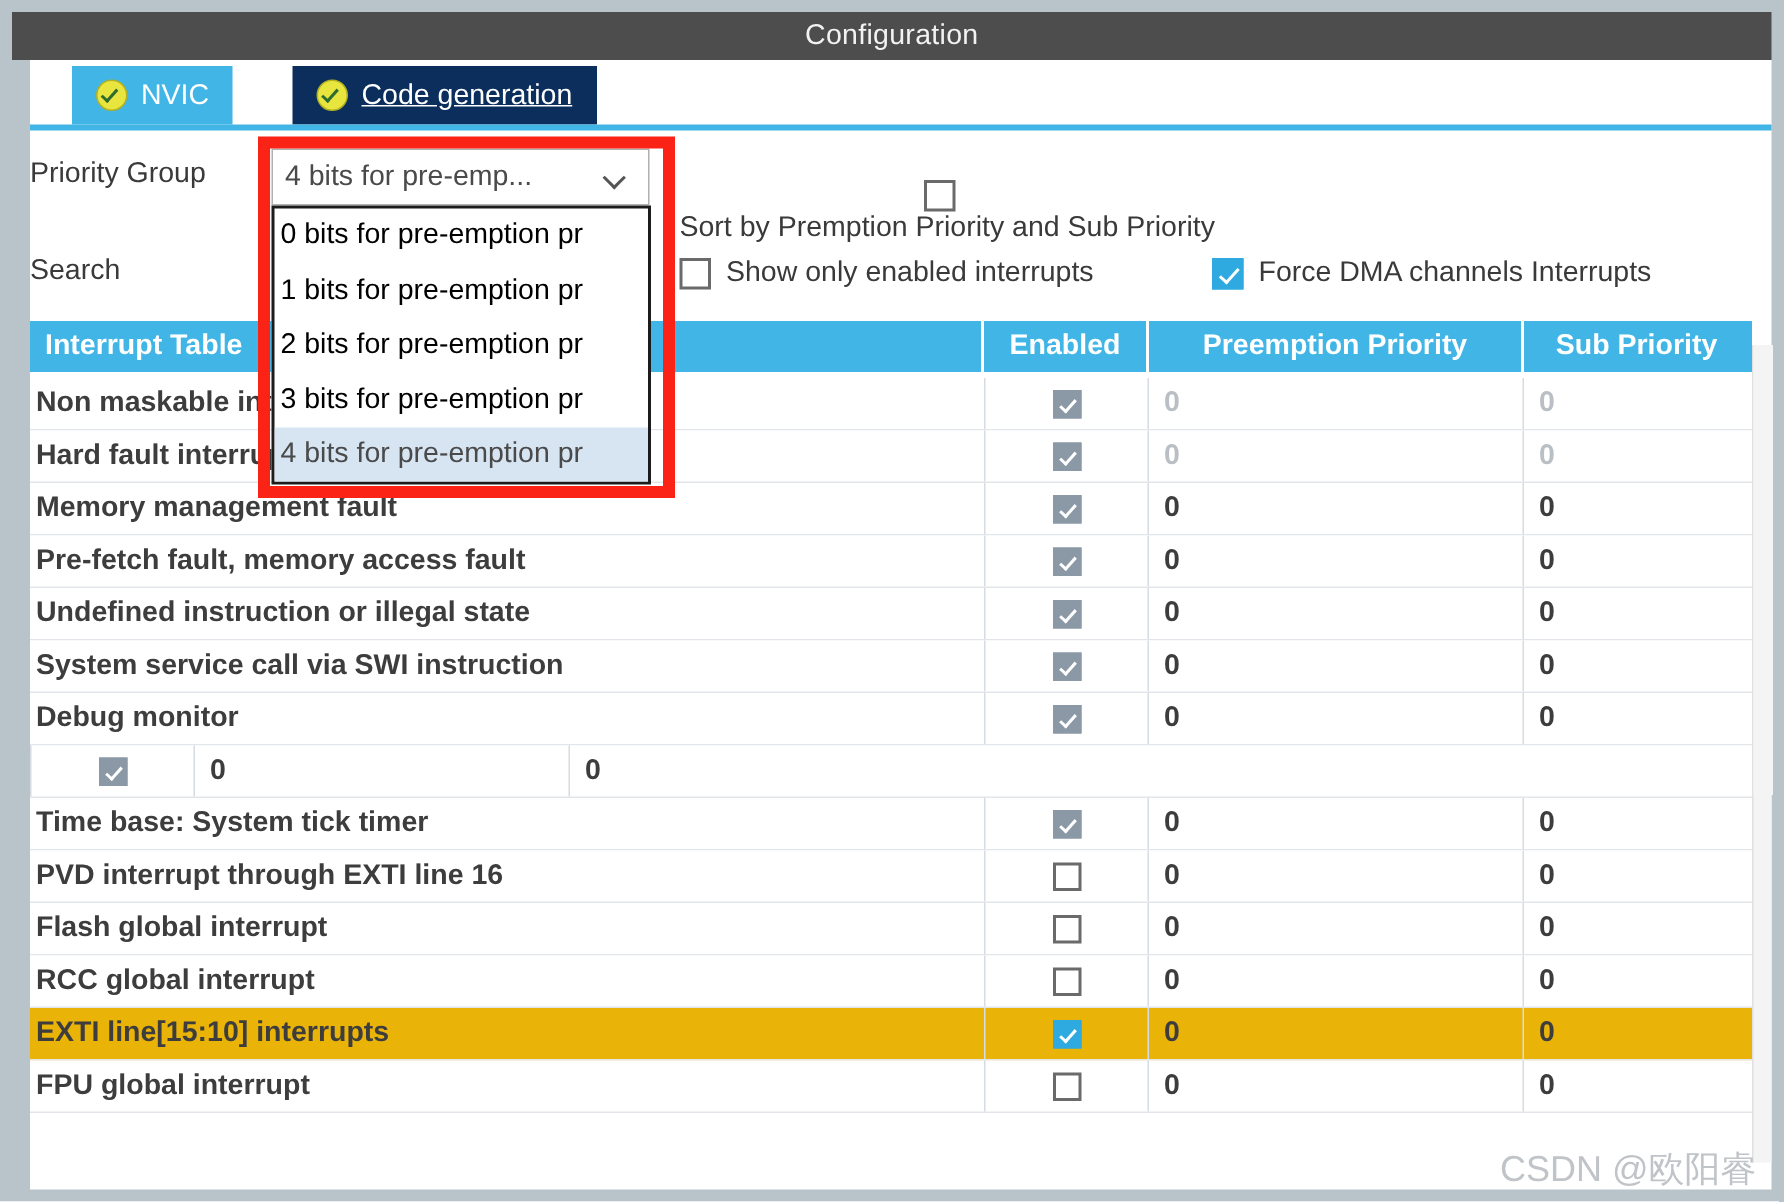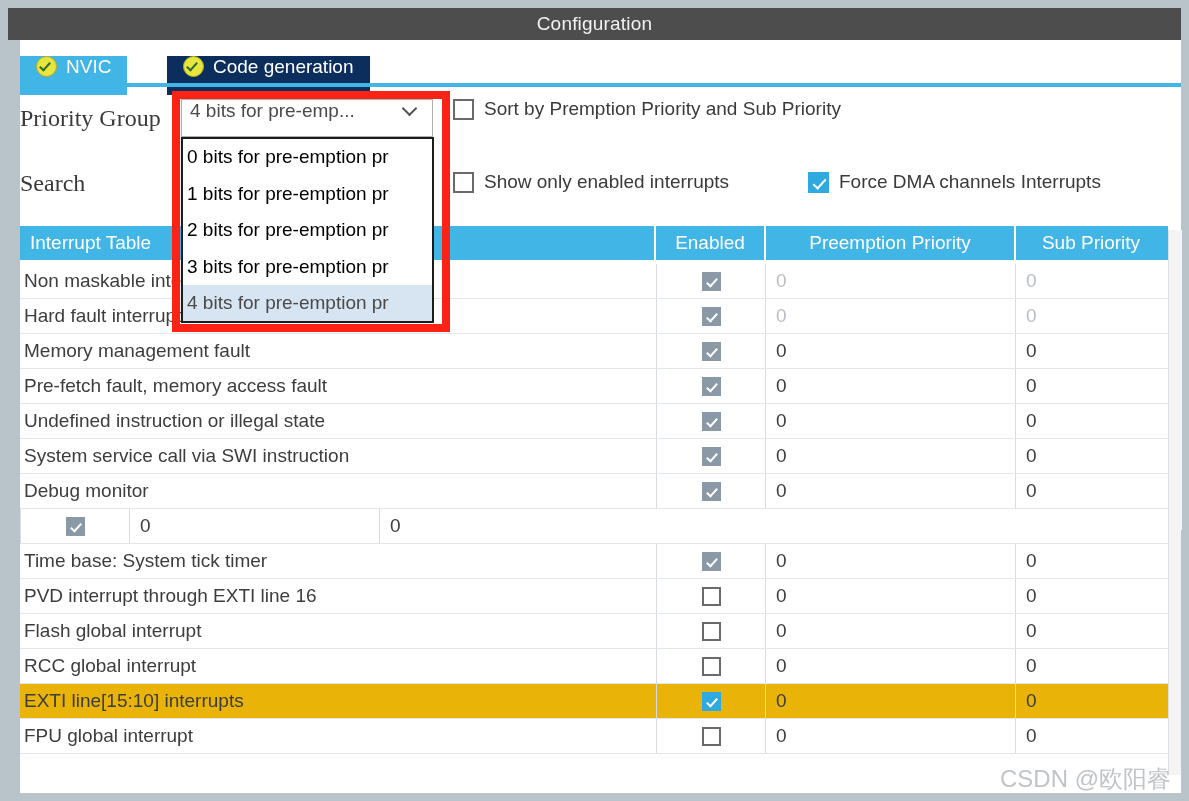--- a/index.html
+++ b/index.html
@@ -41,29 +41,30 @@
     background: #b9c4ca;
   }
   
   .tabstrip {
     position: absolute;
     left: 20px; top: 44px;
     width: 1161px; height: 39px;
   }
   .tab {
     position: absolute;
-    top: 12px; height: 39px;
-    display: flex; align-items: flex-start;
+    top: 0; height: 39px;
+    display: flex; align-items: center;
     padding: 0 16px;
     font-size: 19px;
     box-sizing: border-box;
     cursor: pointer;
+    margin-left: 28px;
   }
   .tab.active { background: #41b6e6; color: #ffffff; left: 0; }
-  .tab.inactive { background: #0b2e5c; color: #ffffff; left: 147px; }
+  .tab.inactive { background: #0b2e5c; color: #ffffff; left: 147px; text-decoration: underline; }
   .tab .chk {
     width: 19px; height: 19px; margin-right: 9px;
     border-radius: 50%;
     background: #e8e53f;
     border: 1px solid #b3b021;
     position: relative; flex: none;
   }
   .tab .chk::after {
     content: "";
     position: absolute; left: 5px; top: 3px;
@@ -73,33 +74,33 @@
   }
   .tabunderline {
     position: absolute;
     left: 20px; top: 83px;
     width: 1161px; height: 4px;
     background: #41b6e6;
   }
   
   .ctl-label {
     position: absolute;
-    font-size: 24px; color: #3a3a3a; font-family: Liberation Serif, serif;
+    font-size: 19px; color: #3a3a3a;
   }
   #lbl-prio { left: 20px; top: 105px; }
   #lbl-search { left: 20px; top: 170px; }
 
   .combo {
     position: absolute;
     left: 181px; top: 99px;
     width: 252px; height: 38px;
     background: #ffffff;
     border: 1px solid #b0b0b0;
     box-sizing: border-box;
-    display: flex; align-items: flex-start;
+    display: flex; align-items: center;
     padding: 0 8px;
     font-size: 19px; color: #4a4a4a;
     cursor: pointer;
   }
   .combo .cv { flex: 1; white-space: nowrap; overflow: hidden; }
   .chevron {
     width: 16px; height: 16px; position: relative; flex: none; margin-right: 6px;
   }
   .chevron::after {
     content: "";
@@ -133,21 +134,21 @@
     position: absolute;
     left: 172px; top: 91px;
     width: 278px; height: 241px;
     border: 8px solid #fb2316;
     box-sizing: border-box;
     z-index: 50;
     pointer-events: none;
   }
   
   .optrow { position: absolute; display: flex; align-items: center; font-size: 19px; color: #3a3a3a; }
-  #opt-sort { left: 453px; top: 98px; }
+  #opt-sort { left: 453px; top: 120px; flex-direction: column; }
   #opt-showonly { left: 453px; top: 171px; }
   #opt-forcedma { left: 808px; top: 171px; }
   .cbox {
     width: 21px; height: 21px;
     border: 2px solid #6a6a6a;
     background: #ffffff;
     box-sizing: border-box;
     margin-right: 10px;
     position: relative; flex: none;
     cursor: pointer;
@@ -156,22 +157,23 @@
   .cbox.checked::after {
     content: "";
     position: absolute; left: 6px; top: 2px;
     width: 5px; height: 11px;
     border: solid #ffffff; border-width: 0 2.5px 2.5px 0;
     transform: rotate(42deg);
   }
   
   .table {
     position: absolute;
-    left: 20px; top: 226px;
+    left: 20px; top: 214px;
     width: 1148px;
+    font-weight: bold;
   }
   .thead {
     display: flex;
     height: 34px;
     background: #41b6e6;
   }
   .th {
     color: #ffffff; font-size: 19px;
     display: flex; align-items: center;
     box-sizing: border-box;

